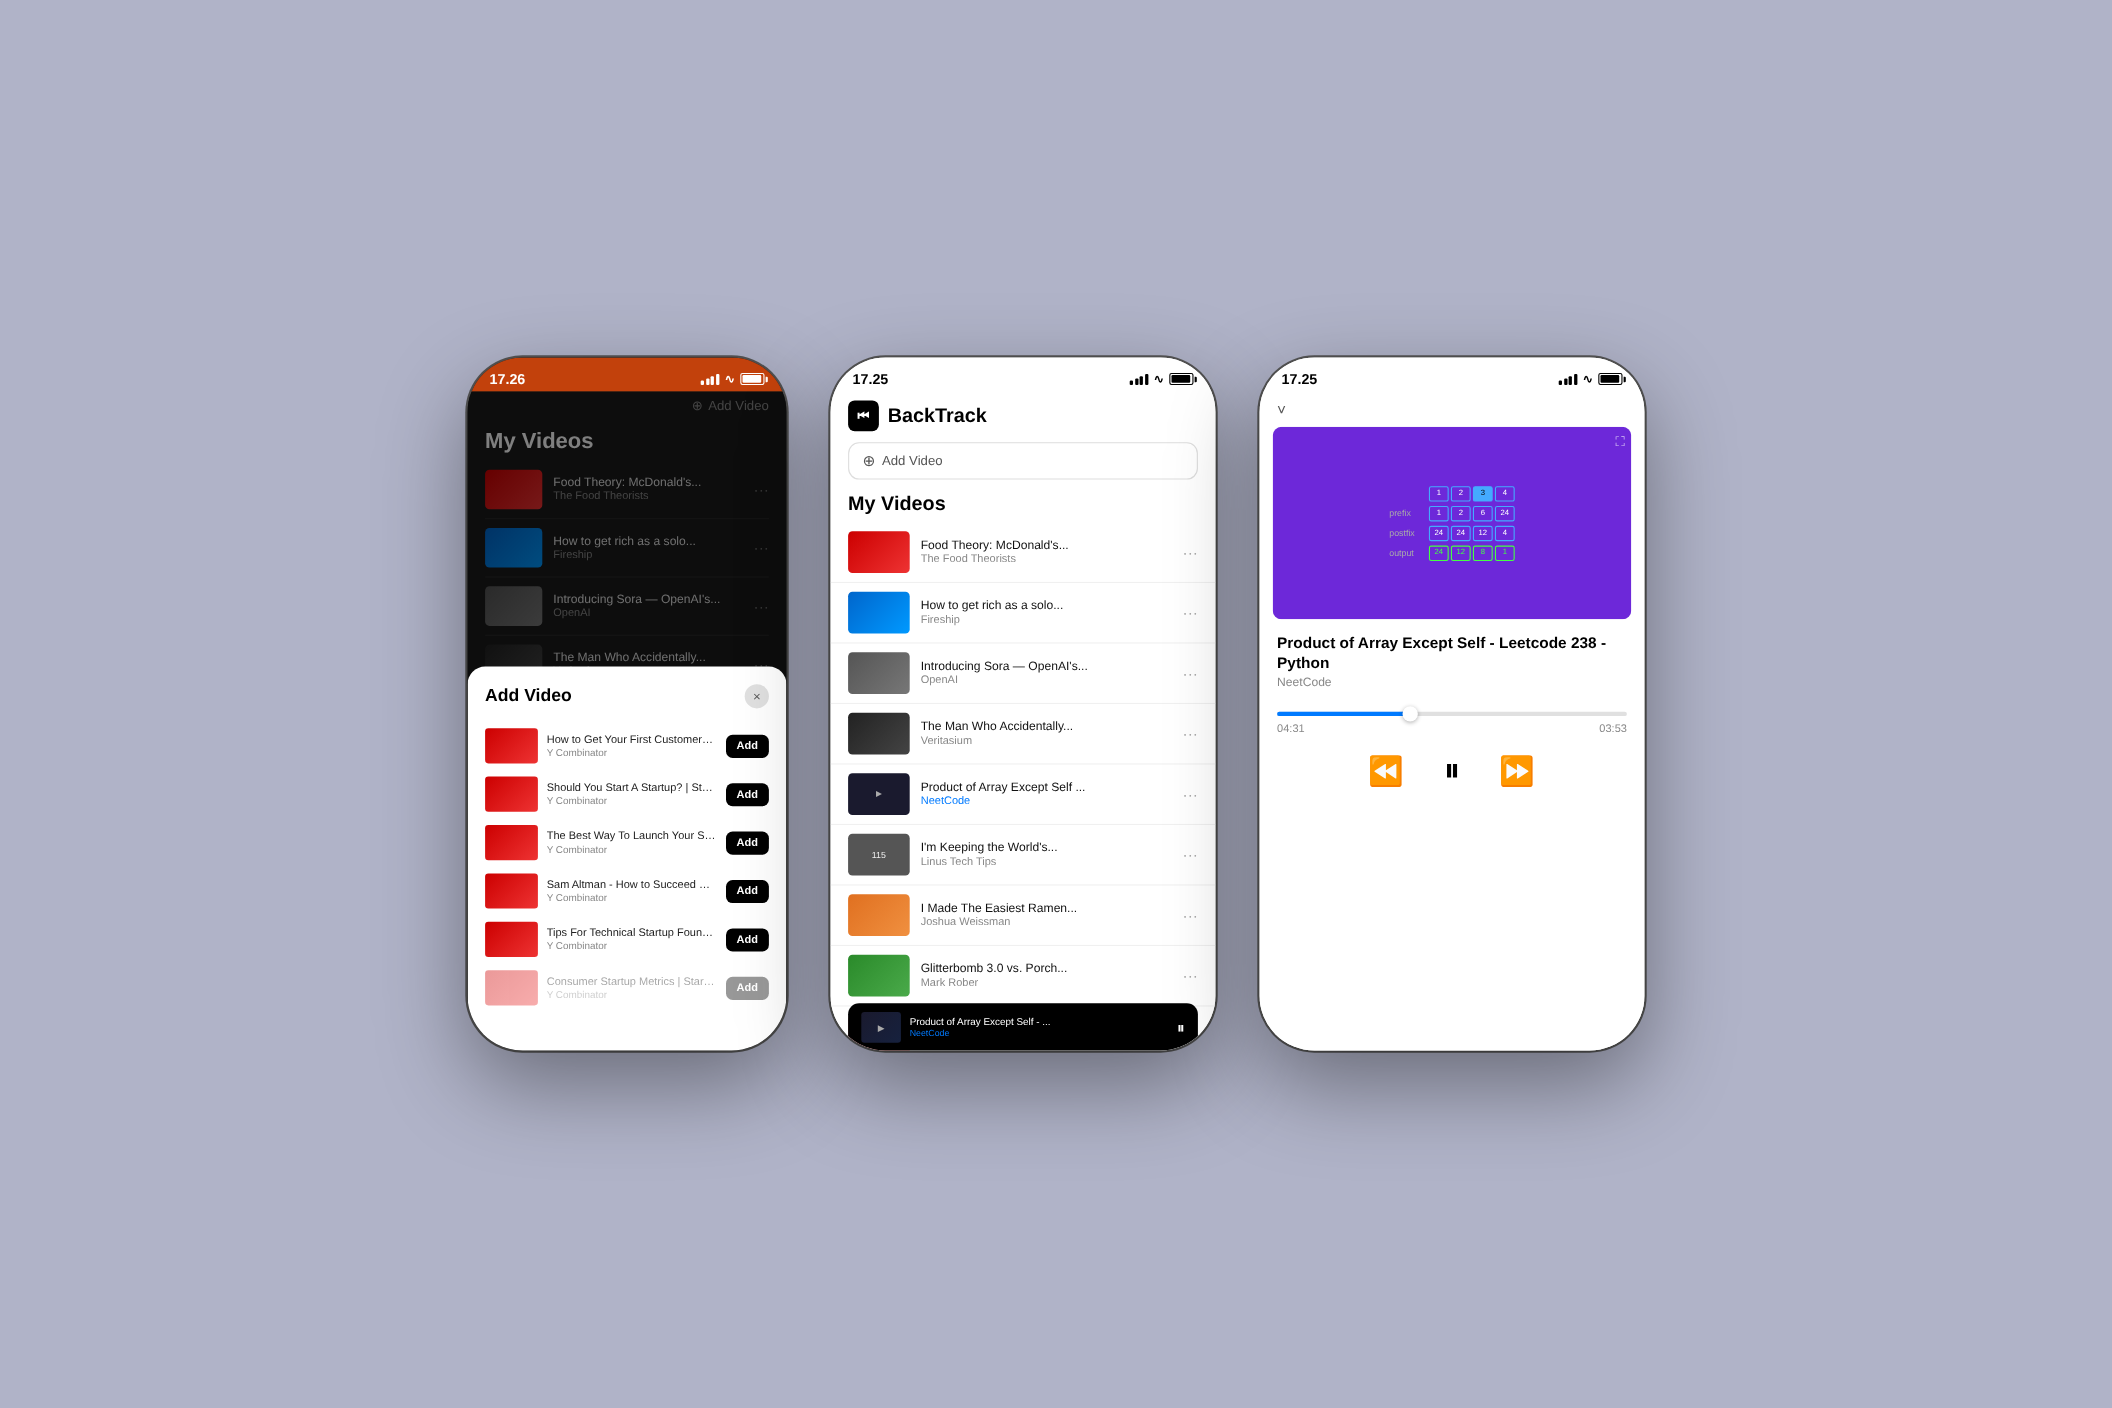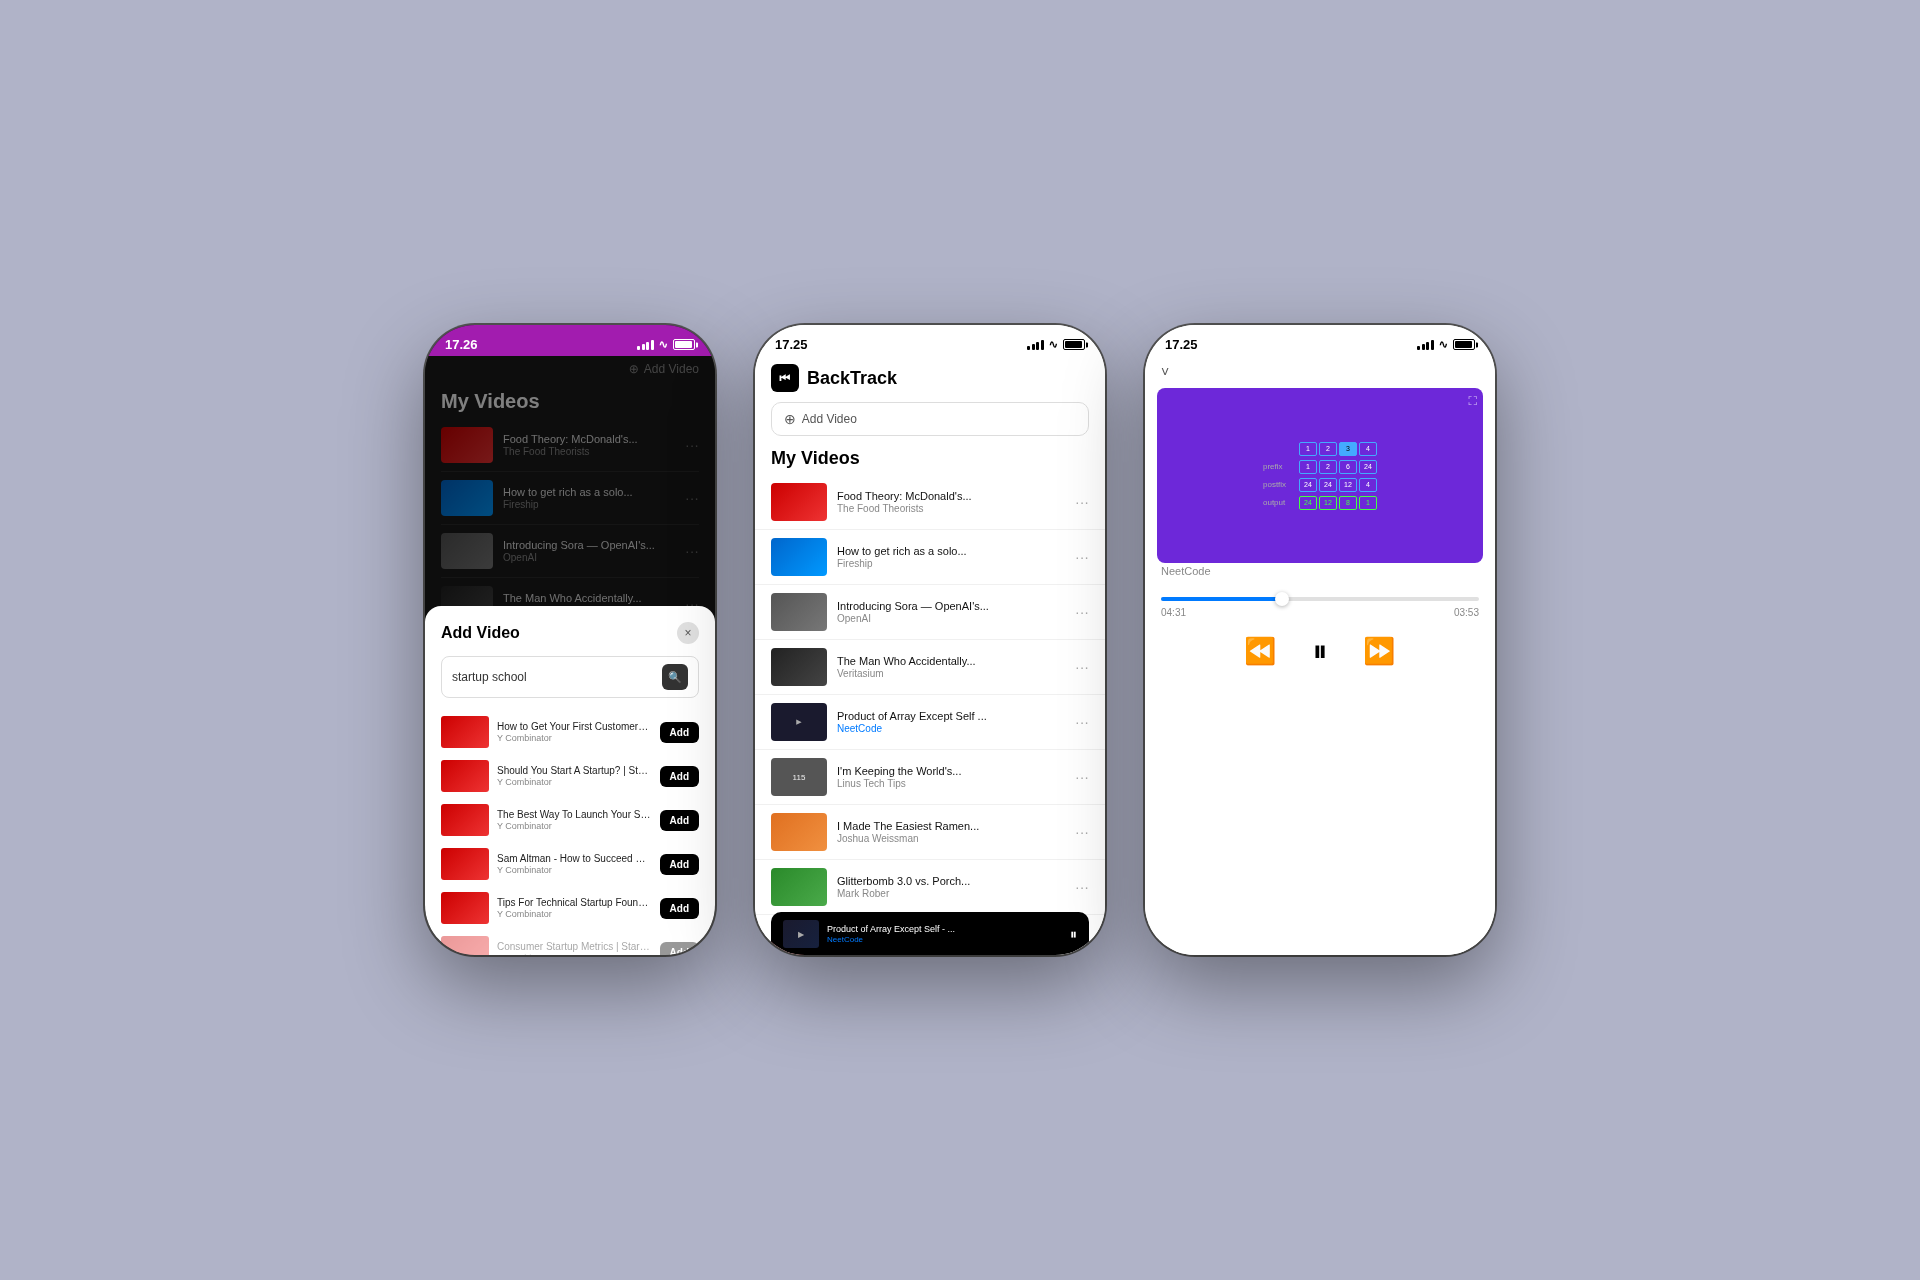--- a/index.html
+++ b/index.html
@@ -35,21 +35,21 @@
 
     
     .status-bar {
       display: flex;
       justify-content: space-between;
       align-items: center;
       padding: 12px 20px 4px;
       font-size: 13px;
       font-weight: 600;
     }
-    .status-bar-dark { color: #fff; background: #a21caf; }
+    .status-bar-dark { color: #fff; background: #c2410c; }
     .status-bar-white { color: #000; background: #fff; }
     .status-icons { display: flex; align-items: center; gap: 5px; }
     .signal-bars { display: flex; align-items: flex-end; gap: 1.5px; }
     .signal-bars span {
       display: inline-block;
       width: 3px;
       background: currentColor;
       border-radius: 1px;
     }
     .signal-bars span:nth-child(1) { height: 4px; }
@@ -533,26 +533,20 @@
     </div>
 
     <div class="modal-overlay">
       <div class="modal-sheet">
 
         <div class="modal-header">
           <span class="modal-title">Add Video</span>
           <div class="modal-close">×</div>
         </div>
 
-        <div class="search-bar">
-          <span class="search-input-text">startup school</span>
-          <div class="search-icon-btn">
-            <span>🔍</span>
-          </div>
-        </div>
 
         <div>
           <div class="modal-result">
             <div class="modal-thumb thumb-red"></div>
             <div class="modal-result-info">
               <div class="modal-result-title">How to Get Your First Customers | ...</div>
               <div class="modal-result-channel">Y Combinator</div>
             </div>
             <div class="add-btn">Add</div>
           </div>
@@ -783,20 +777,21 @@
             <div class="code-box green-box">24</div>
             <div class="code-box green-box">12</div>
             <div class="code-box green-box">8</div>
             <div class="code-box green-box">1</div>
           </div>
         </div>
       </div>
       <span class="expand-icon">⛶</span>
     </div>
 
+    <div class="player-title">Product of Array Except Self - Leetcode 238 - Python</div>
     <div class="player-channel">NeetCode</div>
 
     <div class="progress-area">
       <div class="progress-bar-track">
         <div class="progress-bar-fill"></div>
         <div class="progress-thumb"></div>
       </div>
       <div class="time-row">
         <span>04:31</span>
         <span>03:53</span>

